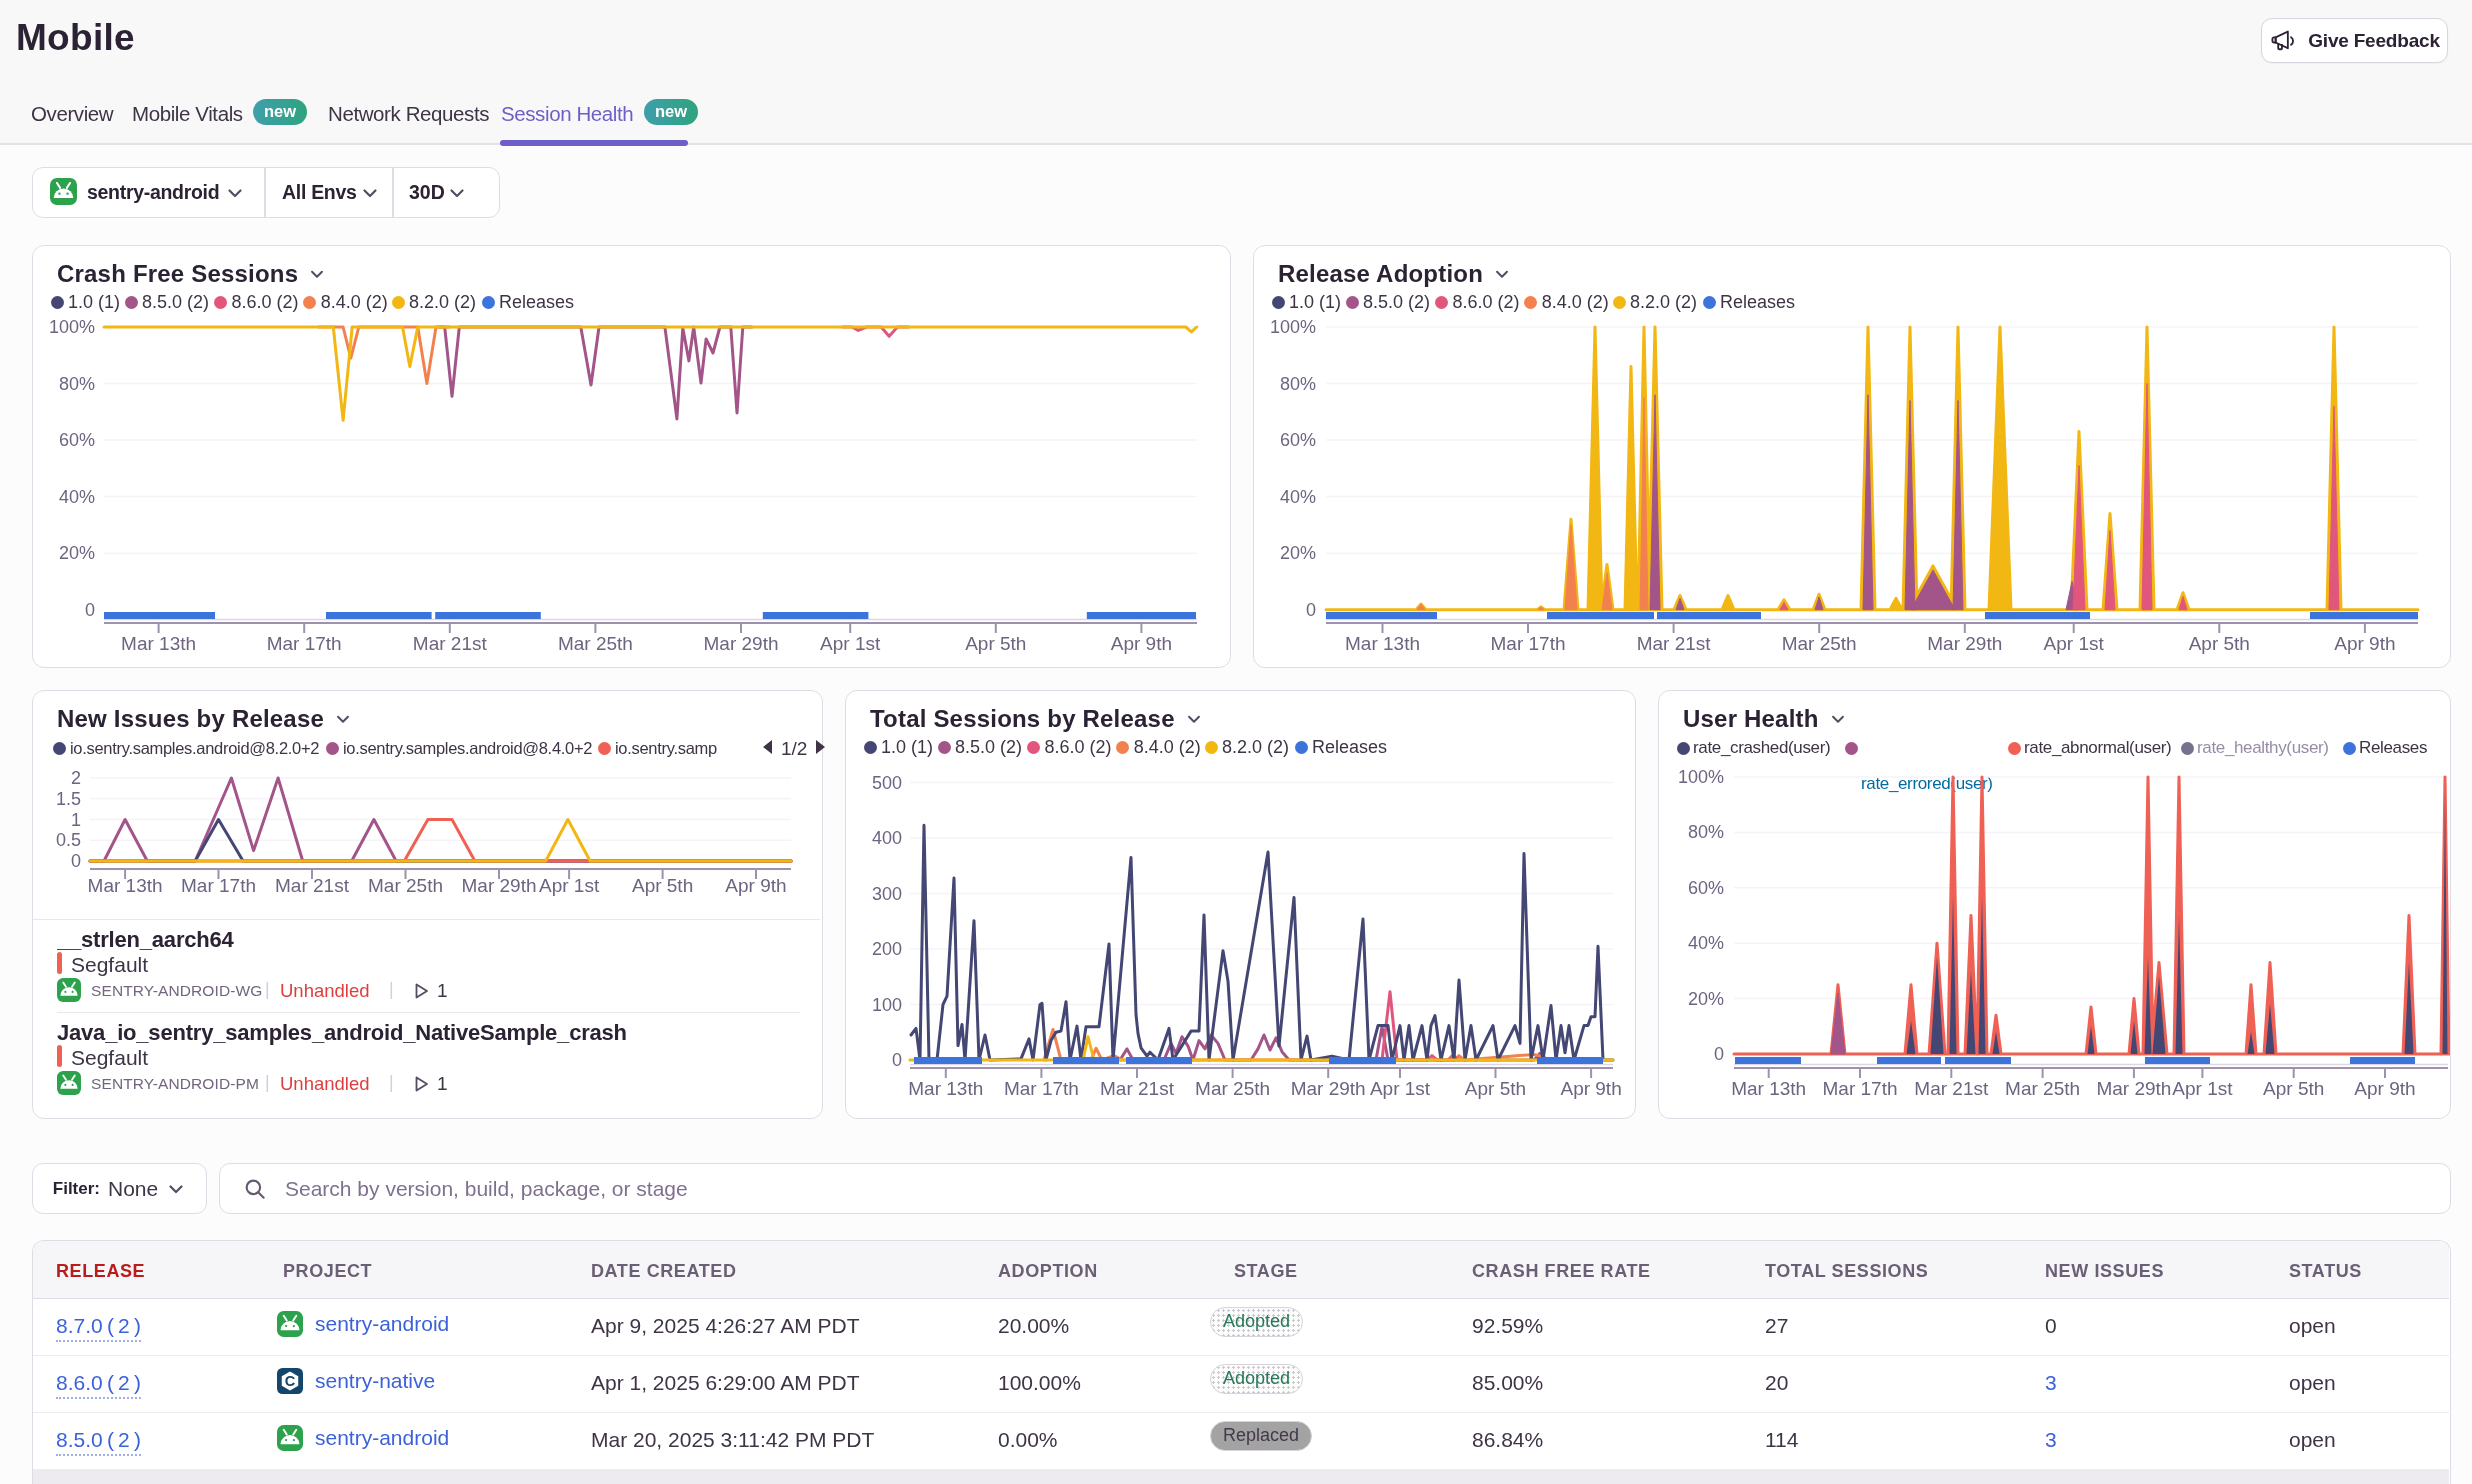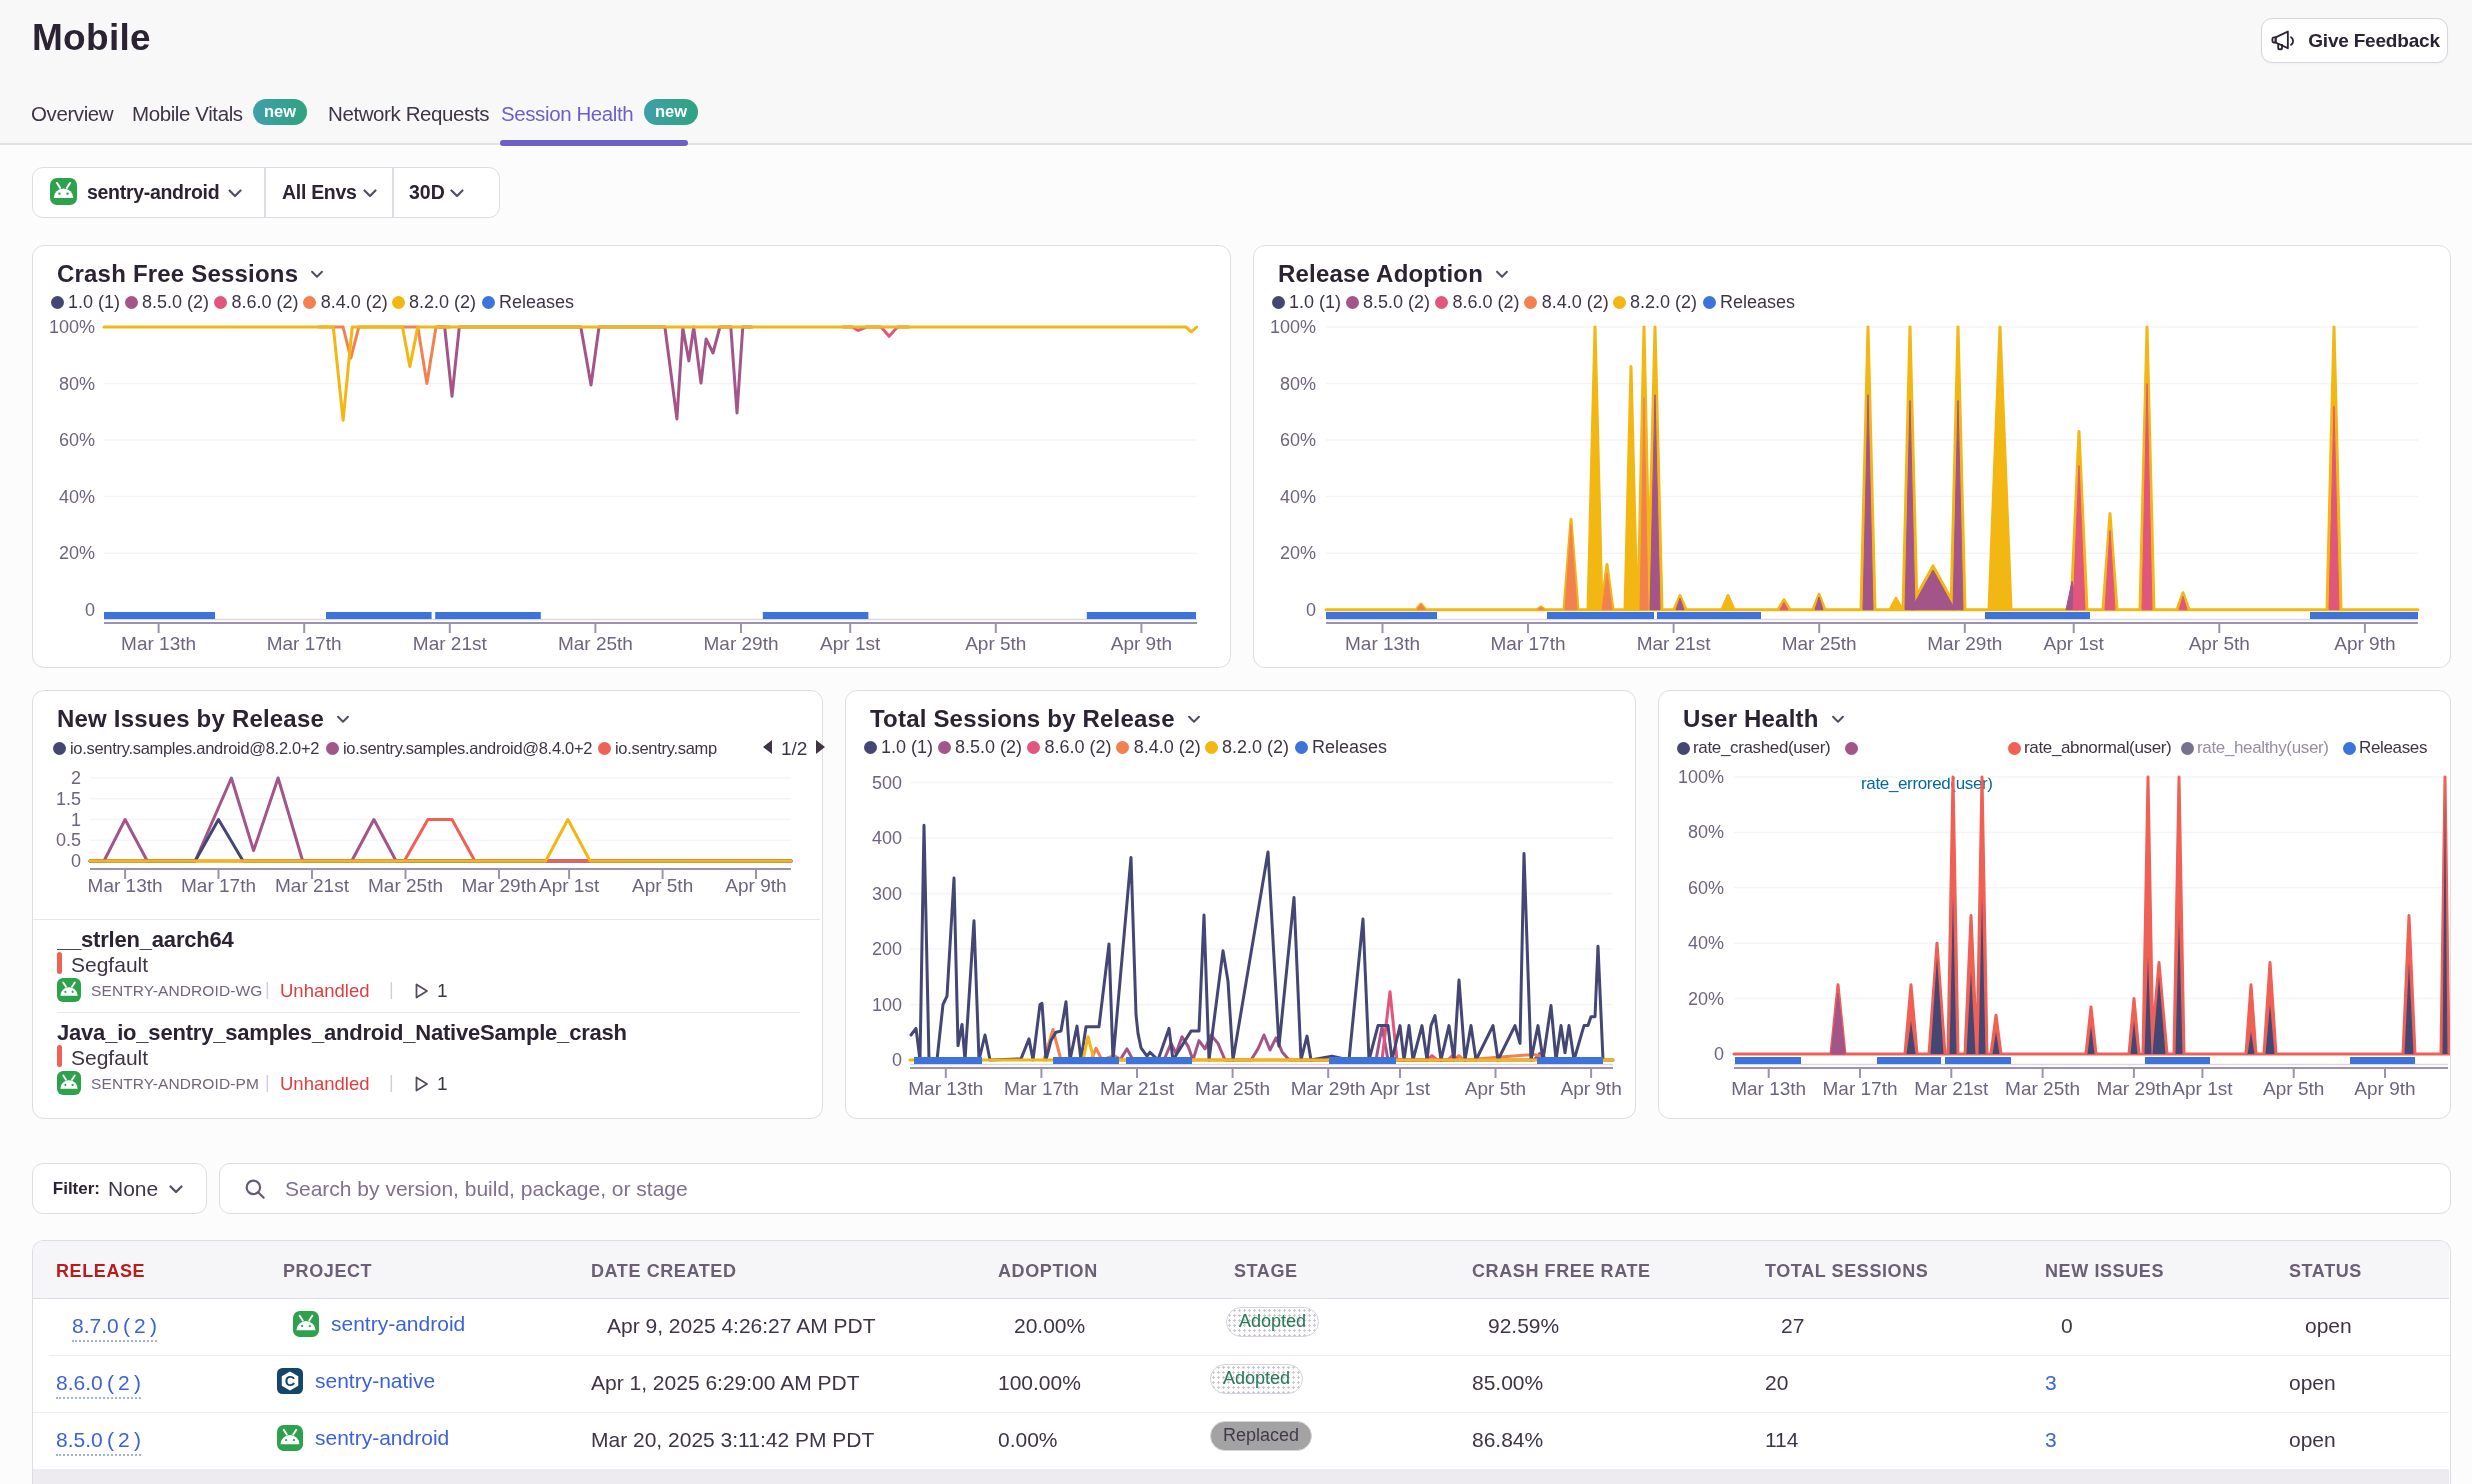--- a/index.html
+++ b/index.html
@@ -5,21 +5,21 @@
 html,body { width:2472px; height:1484px; font-family:"Liberation Sans",sans-serif; background:#fcfcfd; overflow:hidden; }
 .abs { position:absolute; }
 .panel { position:absolute; background:#fff; border:1.5px solid #e0dce5; border-radius:12px; }
 .ptitle { position:absolute; left:24px; top:14px; font-size:24px; font-weight:bold; color:#2b2233; letter-spacing:0.2px; display:flex; align-items:center; gap:10px; }
 .newpill { display:inline-block; background:linear-gradient(90deg,#3f9fab,#2fa37e); color:#fff; font-size:16.5px; font-weight:bold; border-radius:14px; padding:3px 11px 4px; }
 </style></head>
 <body>
 <div class="abs" style="left:0;top:0;width:2472px;height:1484px;">
 
 <div class="abs" style="left:0;top:0;width:2472px;height:145px;background:#f9f8f9;border-bottom:2px solid #e4e0e7;"></div>
-<div class="abs" style="left:32px;top:17px;font-size:37px;font-weight:bold;color:#2b2233;letter-spacing:0.3px;">Mobile</div>
+<div class="abs" style="left:16px;top:17px;font-size:37px;font-weight:bold;color:#2b2233;letter-spacing:0.3px;">Mobile</div>
 <div class="abs" style="left:2261px;top:18px;width:187px;height:45px;background:#fff;border:1.5px solid #d9d4de;border-radius:11px;display:flex;align-items:center;justify-content:center;gap:9px;box-shadow:0 1px 2px rgba(40,30,60,0.04);">
   <svg width="30" height="30" viewBox="0 0 28 28" fill="none" stroke="#2b2233" stroke-width="1.7" stroke-linejoin="round" style="display:block">
 <path d="M6.2 10.6 17.6 5.2 V20.8 L6.2 15.4z"></path>
 <path d="M6.2 10.6 H4.6 a1.4 1.4 0 0 0 -1.4 1.4 v2 a1.4 1.4 0 0 0 1.4 1.4 H6.2z"></path>
 <path d="M8.6 15.9 v4.8 a1 1 0 0 0 1 1 h1.7 a0.8 0.8 0 0 0 0.8 -0.8 v-4.2"></path>
 <path d="M20.6 10.4 a4.4 4.4 0 0 1 0 7.2" stroke-linecap="round"></path>
 </svg>
       <span style="font-size:19px;font-weight:bold;color:#2b2233;letter-spacing:-0.2px;">Give Feedback</span>
 </div>
 
@@ -452,21 +452,21 @@
         <span class="abs" style="left:250px;top:20px;font-size:18px;font-weight:bold;color:#6b5f75;letter-spacing:0.6px;">PROJECT</span>
         <span class="abs" style="left:558px;top:20px;font-size:18px;font-weight:bold;color:#6b5f75;letter-spacing:0.6px;">DATE CREATED</span>
         <span class="abs" style="left:965px;top:20px;font-size:18px;font-weight:bold;color:#6b5f75;letter-spacing:0.6px;">ADOPTION</span>
         <span class="abs" style="left:1201px;top:20px;font-size:18px;font-weight:bold;color:#6b5f75;letter-spacing:0.6px;">STAGE</span>
         <span class="abs" style="left:1439px;top:20px;font-size:18px;font-weight:bold;color:#6b5f75;letter-spacing:0.6px;">CRASH FREE RATE</span>
         <span class="abs" style="left:1732px;top:20px;font-size:18px;font-weight:bold;color:#6b5f75;letter-spacing:0.6px;">TOTAL SESSIONS</span>
         <span class="abs" style="left:2012px;top:20px;font-size:18px;font-weight:bold;color:#6b5f75;letter-spacing:0.6px;">NEW ISSUES</span>
         <span class="abs" style="left:2256px;top:20px;font-size:18px;font-weight:bold;color:#6b5f75;letter-spacing:0.6px;">STATUS</span>
       </div>
 
-<div class="abs" style="left:16px;top:58px;width:2416px;height:57px;">
+<div class="abs" style="left:0;top:58px;width:2416px;height:57px;">
   <span class="abs" style="left:23px;top:15px;font-size:21px;color:#3c62d9;border-bottom:2.5px dotted #9fb0e8;padding-bottom:2px;">8.7.0 ( 2 )</span>
   <span class="abs" style="left:244px;top:12px;display:flex;align-items:center;gap:12px;">
           <svg width="26" height="26" viewBox="0 0 24 24" style="display:block">
 <rect width="24" height="24" rx="6.2" fill="#2da24d"></rect>
 <path d="M3.3 17.7 a8.7 8.4 0 0 1 17.4 0 z" fill="#fff"></path>
 <line x1="6.2" y1="4.4" x2="9.0" y2="8.8" stroke="#fff" stroke-width="1.8" stroke-linecap="round"></line>
 <line x1="17.8" y1="4.4" x2="15.0" y2="8.8" stroke="#fff" stroke-width="1.8" stroke-linecap="round"></line>
 <circle cx="8.4" cy="13.9" r="1.05" fill="#2da24d"></circle>
 <circle cx="15.6" cy="13.9" r="1.05" fill="#2da24d"></circle>
 </svg>

